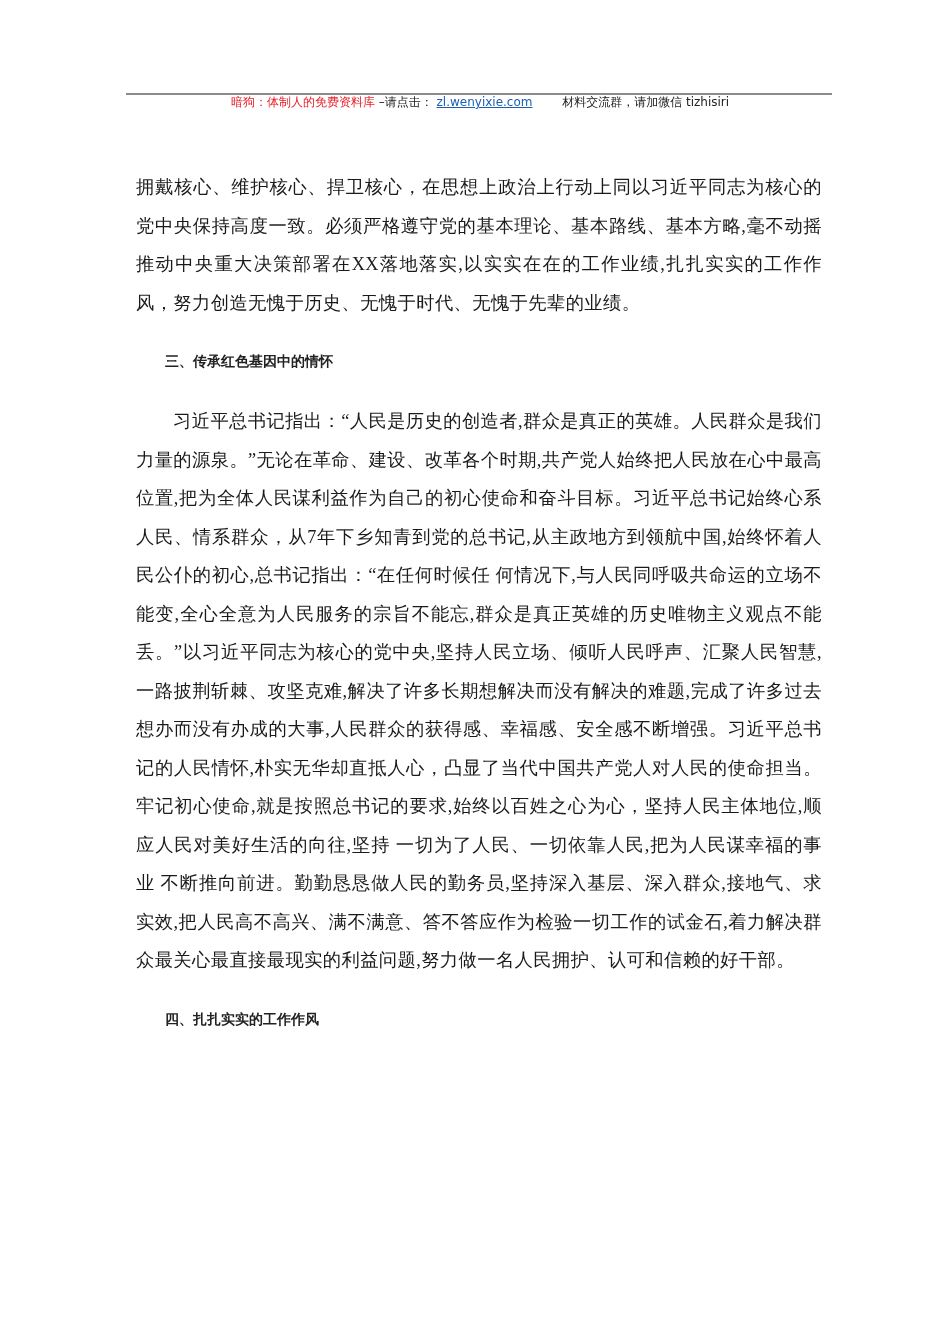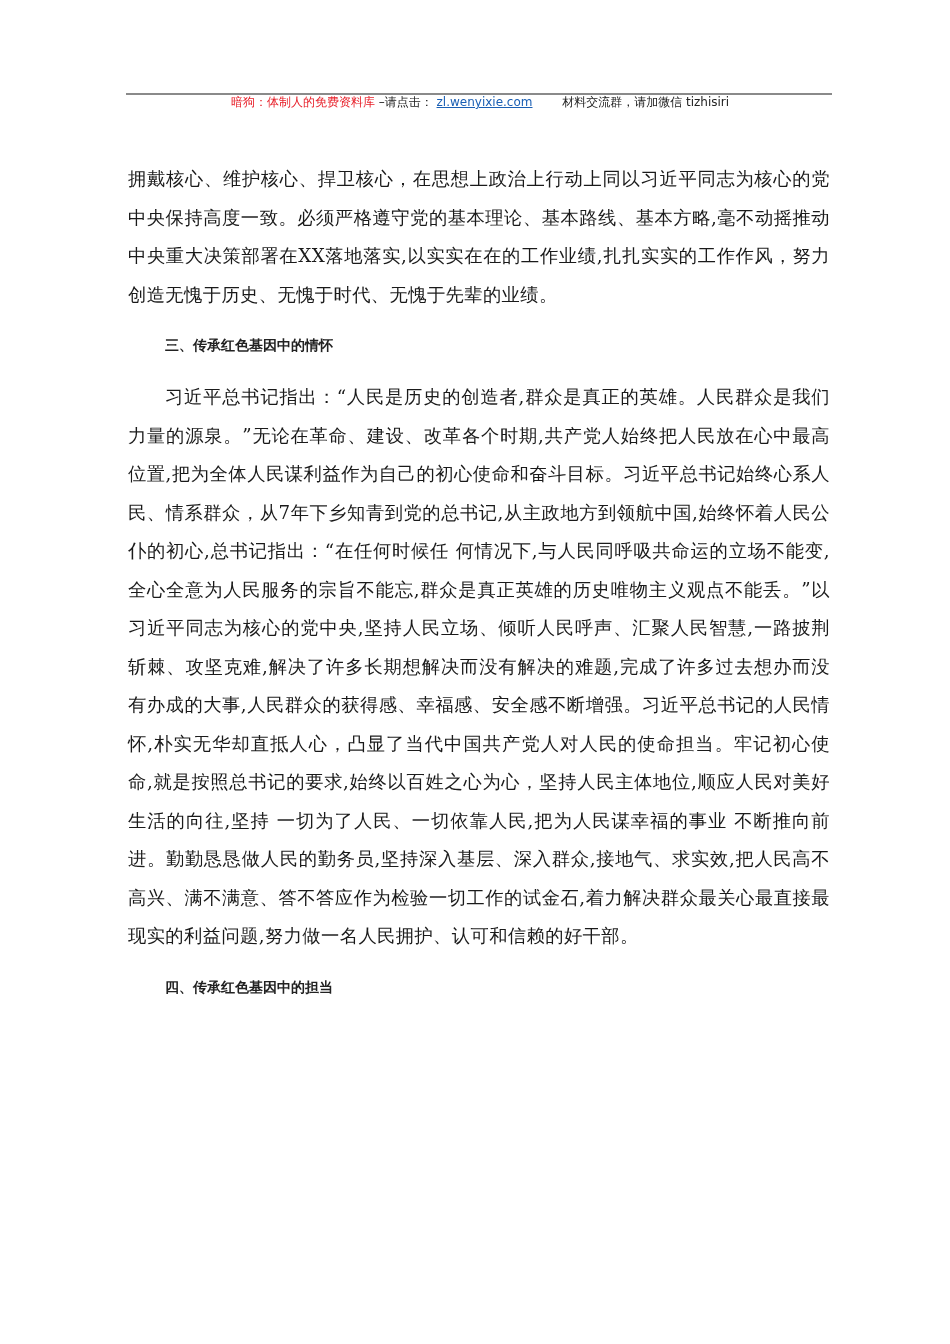--- a/index.html
+++ b/index.html
@@ -6,22 +6,22 @@
     body { width: 950px; height: 1344px; position: relative; overflow: hidden;
       font-family: "DejaVu Serif", "Liberation Serif", serif; color: #1a1a1a; }
     .header { position: absolute; left: 128px; top: 70px; width: 704px; text-align: center;
       font-family: "DejaVu Sans", "Liberation Sans", sans-serif; font-size: 12px; white-space: nowrap; margin-top: 24px; }
     .header .red { color: #e8202a; }
     .header .dark { color: #222; }
     .header .link { color: #1a5fb4; text-decoration: underline; }
     .header .gap { display: inline-block; width: 22px; }
     .rule { position: absolute; left: 126px; top: 93px; width: 706px; height: 2px; background: #8a8a8a; }
     .content { position: absolute; left: 128px; top: 160px; width: 702px; }
-    .p { font-size: 18.3px; line-height: 38.5px; margin: 0; text-align: justify; text-align-last: left;
-      letter-spacing: 0.4px; }
+    .p { font-size: 18.3px; line-height: 38.5px; margin: 8px; text-align: justify; text-align-last: left;
+      letter-spacing: 0.4px; font-family: Liberation Serif, serif; }
     .p.indent { text-indent: 37px; }
     .h { font-family: "DejaVu Sans", "Liberation Sans", sans-serif; font-weight: bold; font-size: 14px;
       line-height: 38px; margin: 0; padding-left: 37px; color: #222; }
     .gap-after-p { height: 12px; }
     .gap-after-h { height: 14px; }
   </style>
 </head>
 <body>
 
 <div class="header">
@@ -33,15 +33,15 @@
 </div>
 <div class="rule"></div>
 
 <div class="content">
   <p class="p">拥戴核心、维护核心、捍卫核心，在思想上政治上行动上同以习近平同志为核心的党中央保持高度一致。必须严格遵守党的基本理论、基本路线、基本方略,毫不动摇推动中央重大决策部署在XX落地落实,以实实在在的工作业绩,扎扎实实的工作作风，努力创造无愧于历史、无愧于时代、无愧于先辈的业绩。</p>
   <div class="gap-after-p"></div>
   <h3 class="h">三、传承红色基因中的情怀</h3>
   <div class="gap-after-h"></div>
   <p class="p indent">习近平总书记指出：“人民是历史的创造者,群众是真正的英雄。人民群众是我们力量的源泉。”无论在革命、建设、改革各个时期,共产党人始终把人民放在心中最高位置,把为全体人民谋利益作为自己的初心使命和奋斗目标。习近平总书记始终心系人民、情系群众，从7年下乡知青到党的总书记,从主政地方到领航中国,始终怀着人民公仆的初心,总书记指出：“在任何时候任 何情况下,与人民同呼吸共命运的立场不能变,全心全意为人民服务的宗旨不能忘,群众是真正英雄的历史唯物主义观点不能丢。”以习近平同志为核心的党中央,坚持人民立场、倾听人民呼声、汇聚人民智慧,一路披荆斩棘、攻坚克难,解决了许多长期想解决而没有解决的难题,完成了许多过去想办而没有办成的大事,人民群众的获得感、幸福感、安全感不断增强。习近平总书记的人民情怀,朴实无华却直抵人心，凸显了当代中国共产党人对人民的使命担当。牢记初心使命,就是按照总书记的要求,始终以百姓之心为心，坚持人民主体地位,顺应人民对美好生活的向往,坚持 一切为了人民、一切依靠人民,把为人民谋幸福的事业 不断推向前进。勤勤恳恳做人民的勤务员,坚持深入基层、深入群众,接地气、求实效,把人民高不高兴、满不满意、答不答应作为检验一切工作的试金石,着力解决群众最关心最直接最现实的利益问题,努力做一名人民拥护、认可和信赖的好干部。</p>
   <div class="gap-after-p"></div>
-  <h3 class="h">四、传承红色基因中的担当</h3>
+  <h3 class="h">四、扎扎实实的工作作风</h3>
   <div class="gap-after-h"></div>
 </div>
 
 </body></html>

